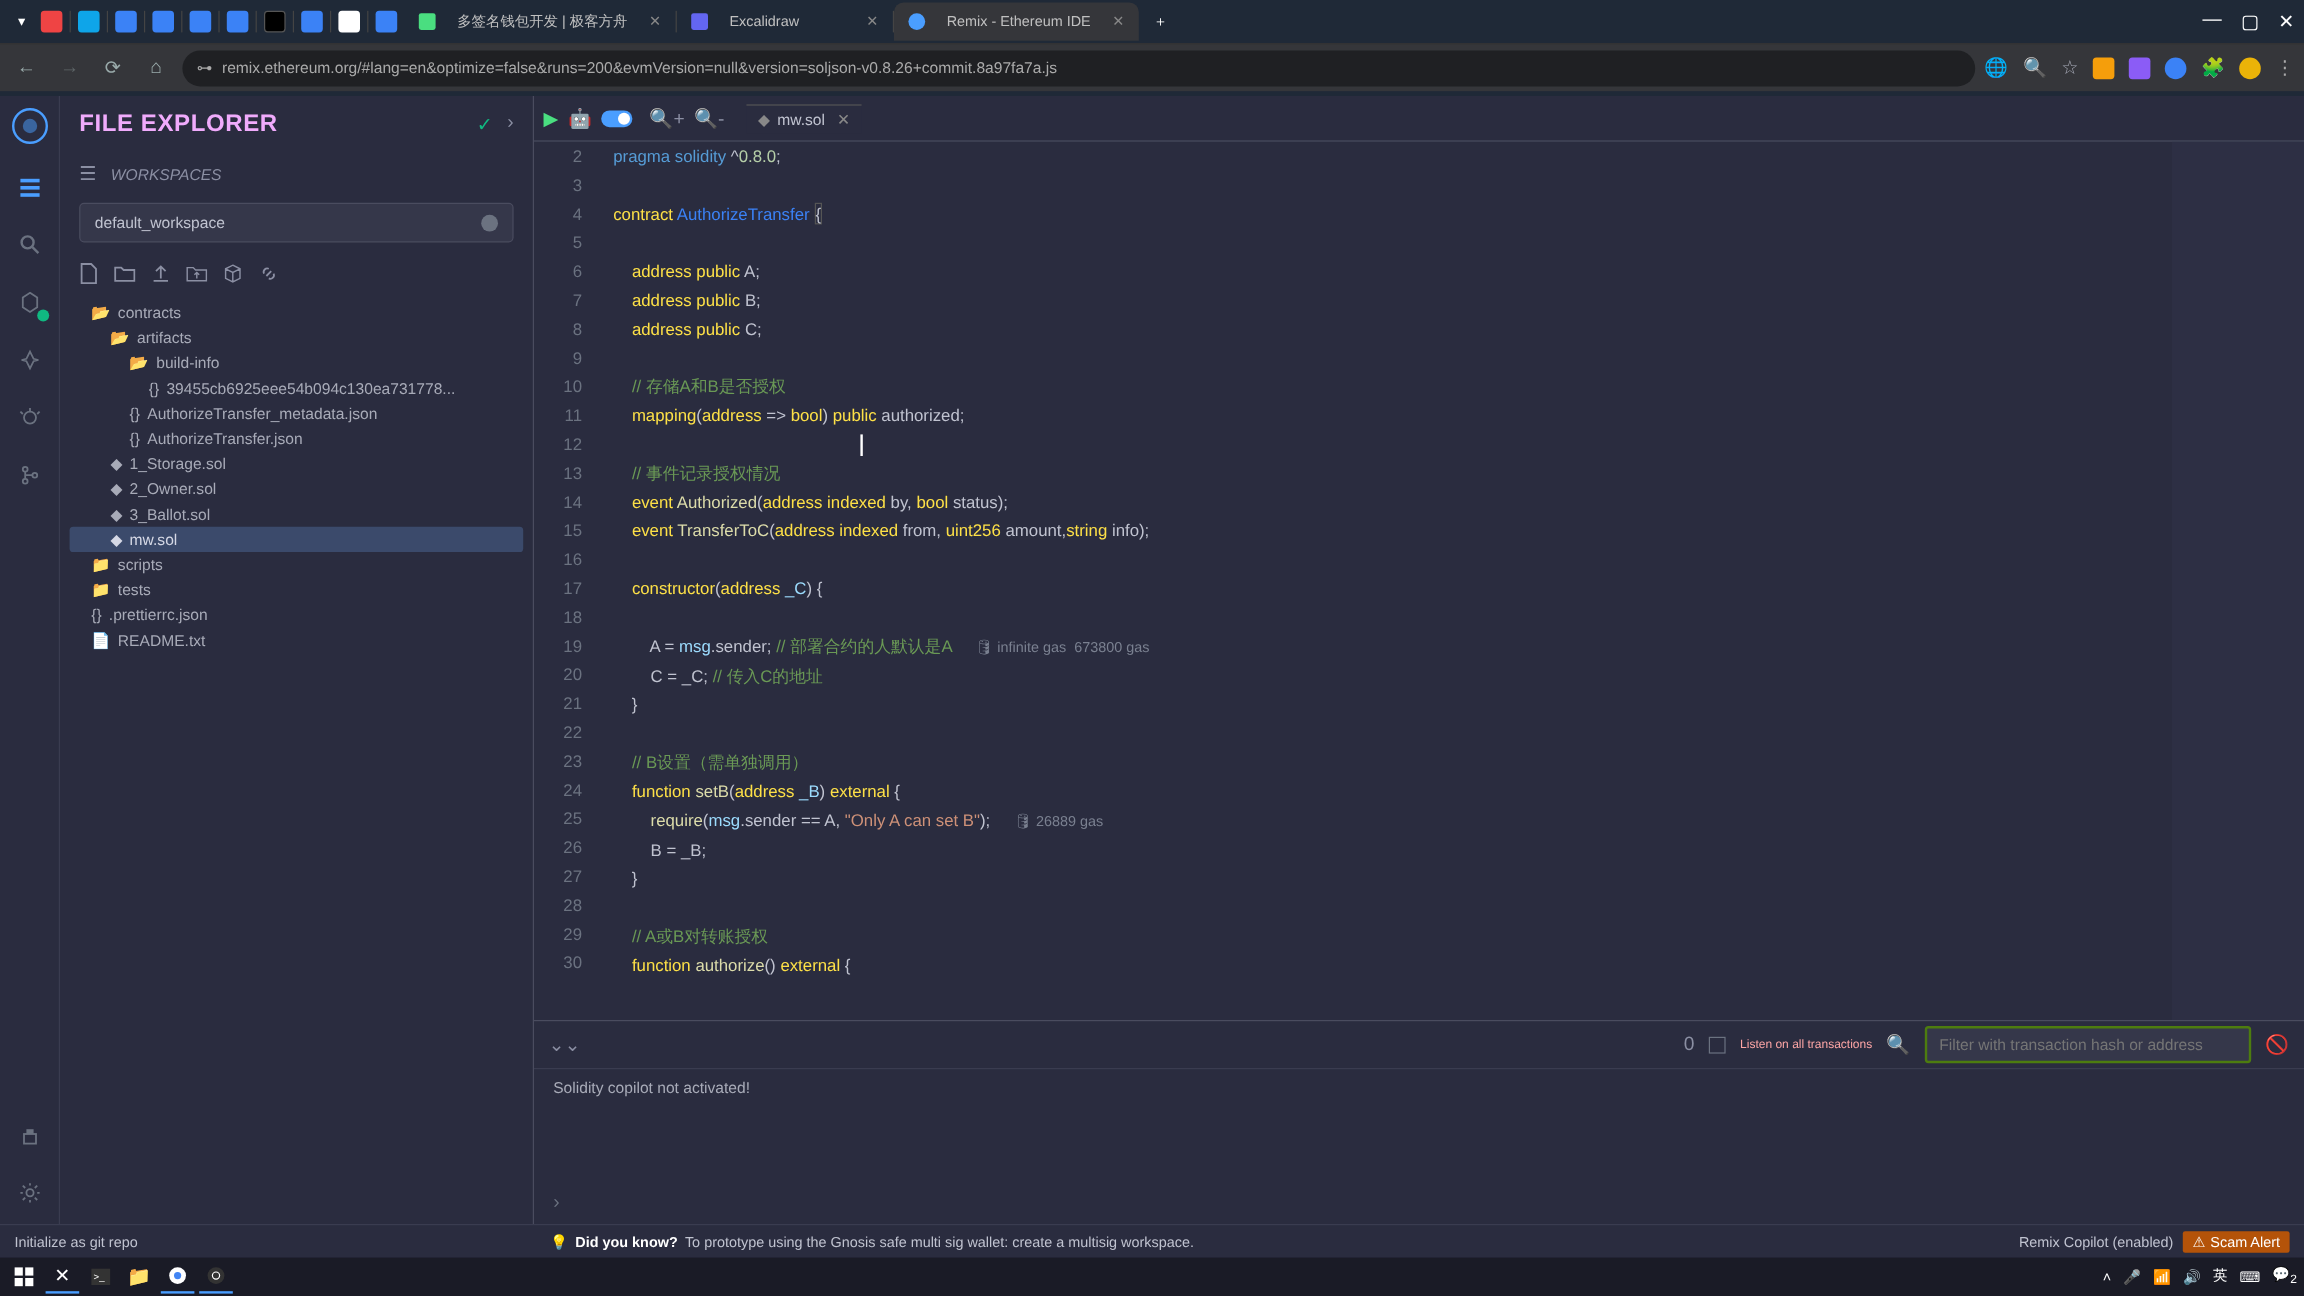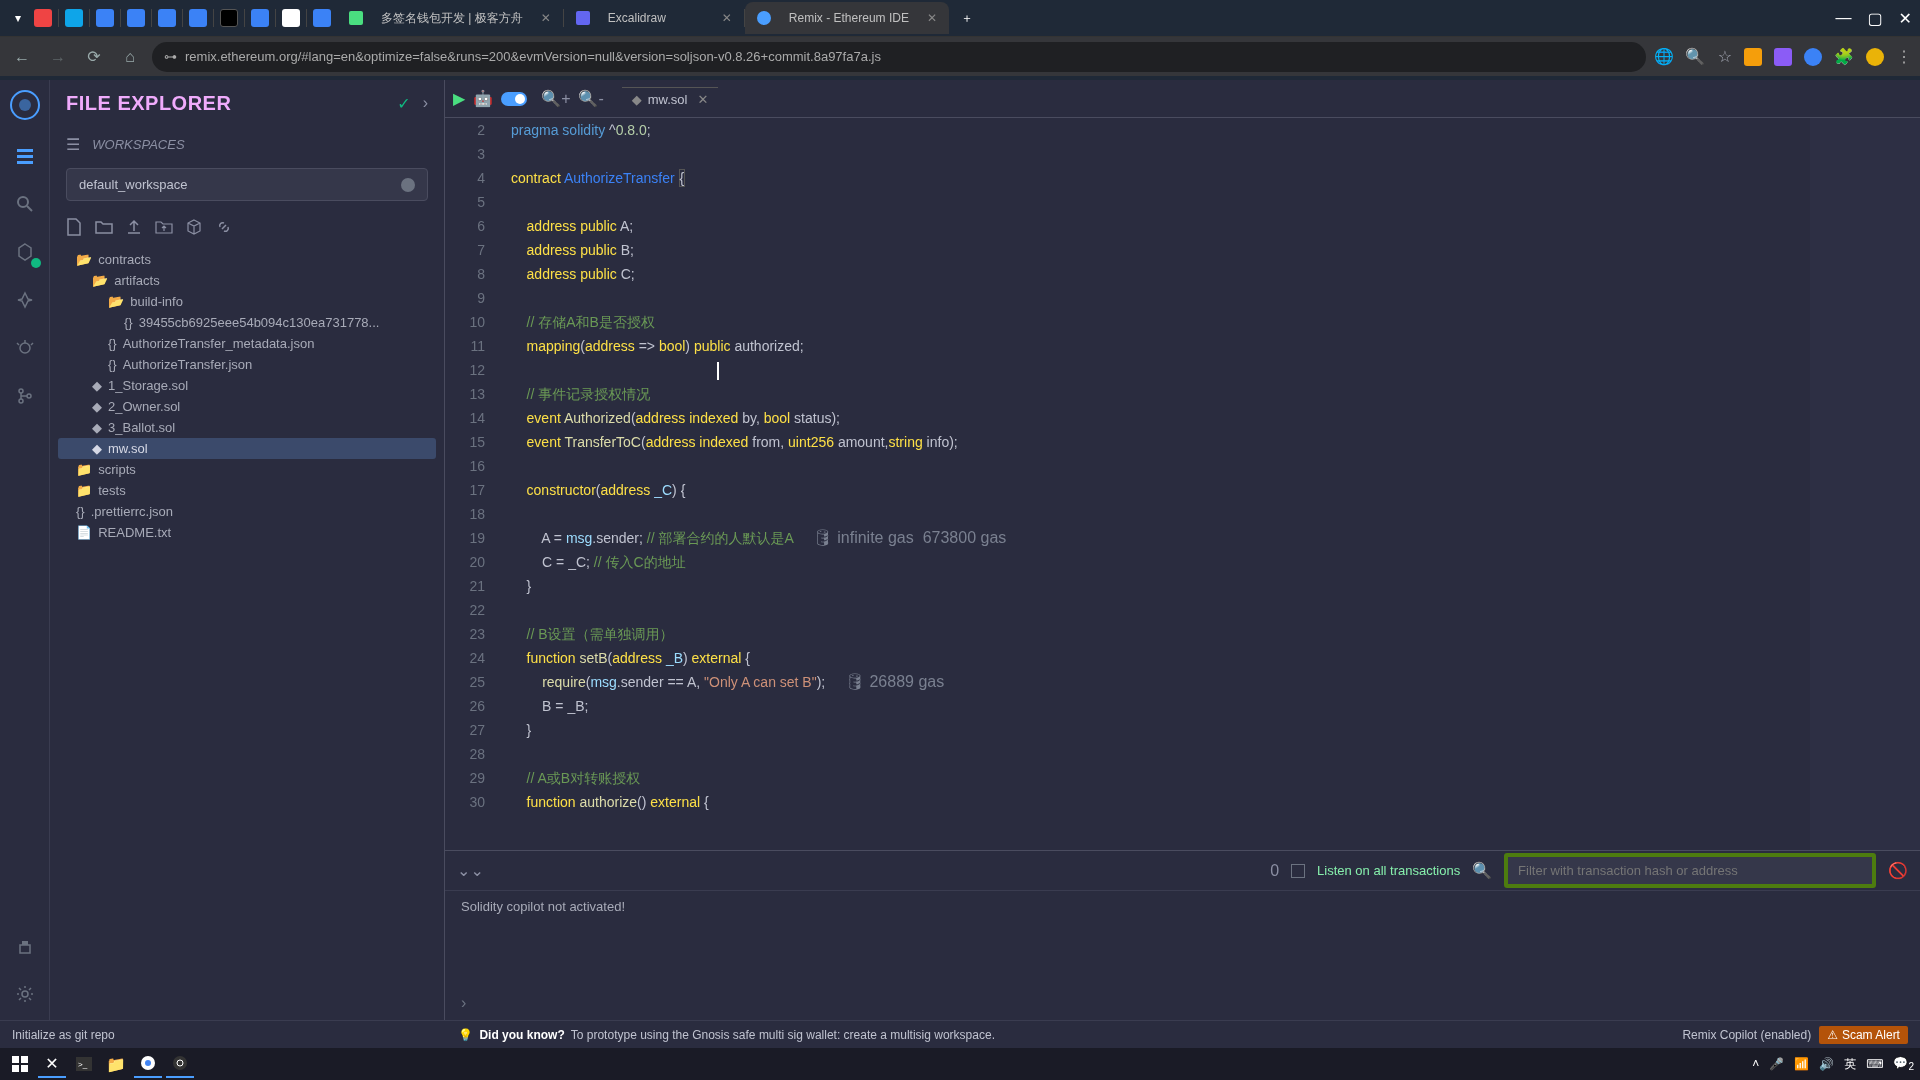--- a/index.html
+++ b/index.html
@@ -58,28 +58,28 @@
 .code { flex: 1; padding-left: 10px; white-space: pre; color: #c0c3d0; }
 .minimap { width: 110px; background: #30324a; opacity: 0.5; }
 .k-pr { color: #569cd6; }
 .k-ty { color: #3b82f6; }
 .k-kw { color: #fde047; }
 .k-fn { color: #dcdcaa; }
 .k-st { color: #ce9178; }
 .k-cm { color: #6a9955; }
 .k-nm { color: #b5cea8; }
 .k-id { color: #9cdcfe; }
-.gas { color: #7a8090; font-size: 16px; }
+.gas { color: #7a8090; font-size: 12px; }
 .cursor { display: inline-block; width: 1.5px; height: 18px; background: #fff; vertical-align: middle; }
 
 
 .terminal { height: 170px; border-top: 1px solid #4a4c5f; background: #2a2c3f; display: flex; flex-direction: column; }
 .term-bar { display: flex; align-items: center; height: 40px; padding: 0 12px; gap: 12px; border-bottom: 1px solid #3a3c50; }
 .term-spacer { flex: 1; }
-.term-filter { background: #35374a; border: 4px solid #4d7c0f; border-radius: 3px; padding: 6px 10px; font-size: 13px; color: #7a8090; width: 372px; }
+.term-filter { background: #35374a; border: 2px solid #4d7c0f; border-radius: 3px; padding: 6px 10px; font-size: 13px; color: #7a8090; width: 272px; }
 .term-body { flex: 1; padding: 8px 16px; font-family: Consolas, monospace; font-size: 13px; color: #a8abb8; }
 .term-prompt { color: #6b7280; padding: 8px 16px; }
 
 
 .status-bar { height: 28px; background: #2a2c3f; display: flex; align-items: center; padding: 0 12px; font-size: 12px; color: #c0c3d0; border-top: 1px solid #3a3c50; }
 .status-right { margin-left: auto; display: flex; gap: 8px; align-items: center; }
 .badge-scam { background: #b45309; color: #fff; padding: 2px 8px; border-radius: 2px; display: flex; align-items: center; gap: 4px; }
 
 
 .taskbar { height: 32px; background: #1a1b26; display: flex; align-items: center; padding: 0 6px; gap: 4px; }
@@ -382,21 +382,21 @@
       <div class="code" id="code"><div><span class="k-pr">pragma</span> <span class="k-pr">solidity</span> ^<span class="k-nm">0.8.0</span>;</div><div>&nbsp;</div><div><span class="k-kw">contract</span> <span class="k-ty">AuthorizeTransfer</span> <span style="border:1px solid #555">{</span></div><div>&nbsp;</div><div>    <span class="k-kw">address</span> <span class="k-kw">public</span> A;</div><div>    <span class="k-kw">address</span> <span class="k-kw">public</span> B;</div><div>    <span class="k-kw">address</span> <span class="k-kw">public</span> C;</div><div>&nbsp;</div><div>    <span class="k-cm">// 存储A和B是否授权</span></div><div>    <span class="k-kw">mapping</span>(<span class="k-kw">address</span> =&gt; <span class="k-kw">bool</span>) <span class="k-kw">public</span> authorized;</div><div>                                                     <span class="cursor"></span></div><div>    <span class="k-cm">// 事件记录授权情况</span></div><div>    <span class="k-kw">event</span> <span class="k-fn">Authorized</span>(<span class="k-kw">address</span> <span class="k-kw">indexed</span> by, <span class="k-kw">bool</span> status);</div><div>    <span class="k-kw">event</span> <span class="k-fn">TransferToC</span>(<span class="k-kw">address</span> <span class="k-kw">indexed</span> from, <span class="k-kw">uint256</span> amount,<span class="k-kw">string</span> info);</div><div>&nbsp;</div><div>    <span class="k-kw">constructor</span>(<span class="k-kw">address</span> <span class="k-id">_C</span>) {</div><div>&nbsp;</div><div>        A = <span class="k-id">msg</span>.sender; <span class="k-cm">// 部署合约的人默认是A</span>     <span class="gas">🛢 infinite gas  673800 gas</span></div><div>        C = _C; <span class="k-cm">// 传入C的地址</span></div><div>    }</div><div>&nbsp;</div><div>    <span class="k-cm">// B设置（需单独调用）</span></div><div>    <span class="k-kw">function</span> <span class="k-fn">setB</span>(<span class="k-kw">address</span> <span class="k-id">_B</span>) <span class="k-kw">external</span> {</div><div>        <span class="k-fn">require</span>(<span class="k-id">msg</span>.sender == A, <span class="k-st">"Only A can set B"</span>);     <span class="gas">🛢 26889 gas</span></div><div>        B = _B;</div><div>    }</div><div>&nbsp;</div><div>    <span class="k-cm">// A或B对转账授权</span></div><div>    <span class="k-kw">function</span> <span class="k-fn">authorize</span>() <span class="k-kw">external</span> {</div></div>
       <div class="minimap"></div>
     </div>
 
     <div class="terminal">
       <div class="term-bar">
         <span style="color:#8b8fa3">⌄⌄</span>
         <div class="term-spacer"></div>
         <span style="color:#8b8fa3">0</span>
         <span style="width:14px;height:14px;border:1px solid #6b7280;display:inline-block"></span>
-        <span style="color:#86efac;font-size:13px">Listen on all transactions</span>
+        <span style="color:#fca5a5;font-size:10px">Listen on all transactions</span>
         <span style="color:#8b8fa3">🔍</span>
         <input class="term-filter" placeholder="Filter with transaction hash or address" style="">
         <span style="color:#8b8fa3">🚫</span>
       </div>
       <div class="term-body">
         <div>Solidity copilot not activated!</div>
       </div>
       <div class="term-prompt">›</div>
     </div>
   </div>

